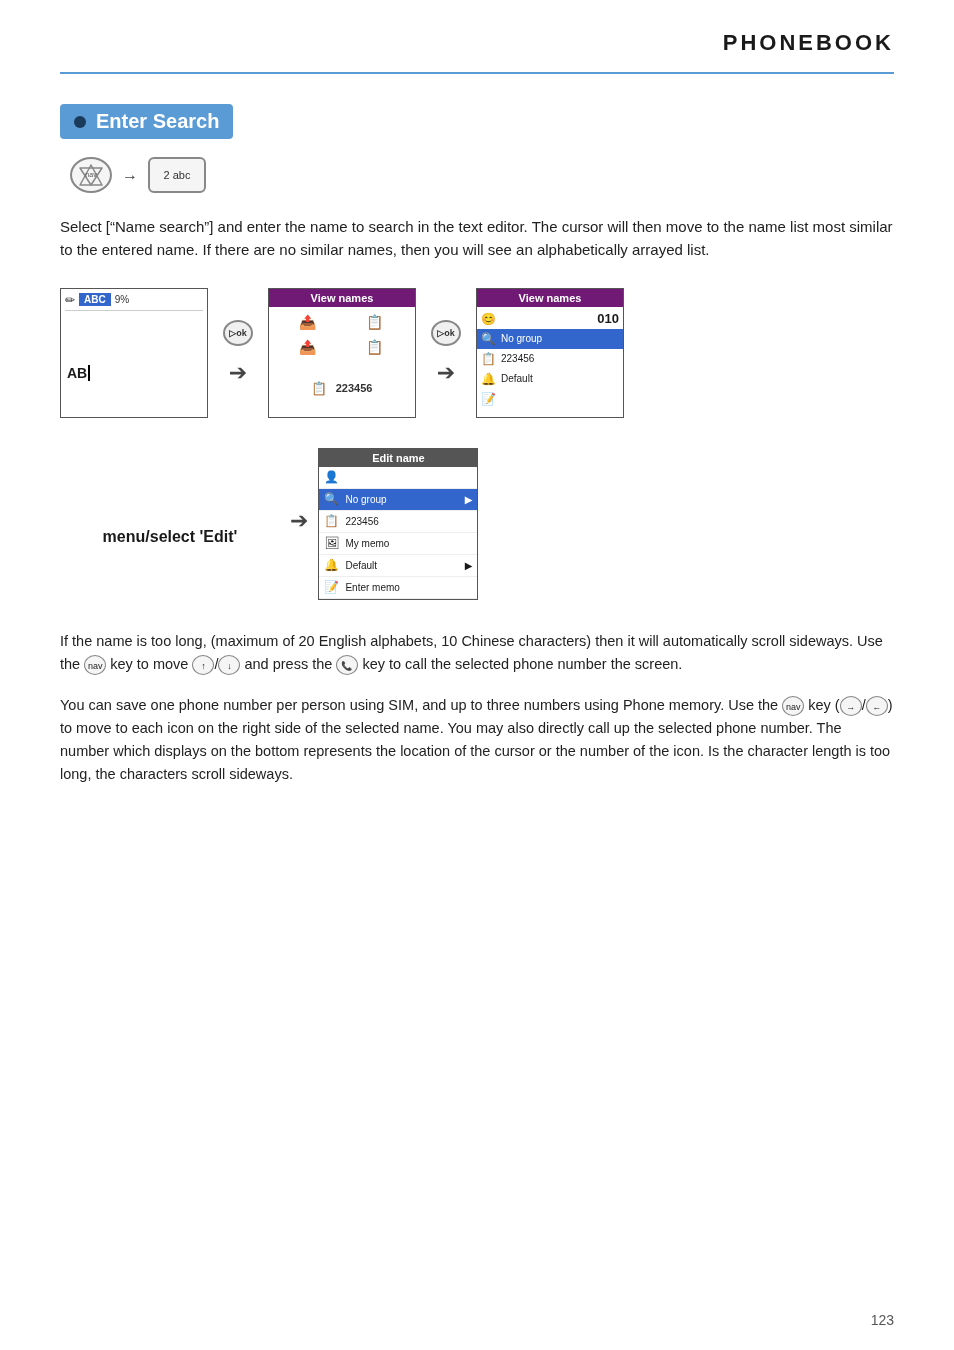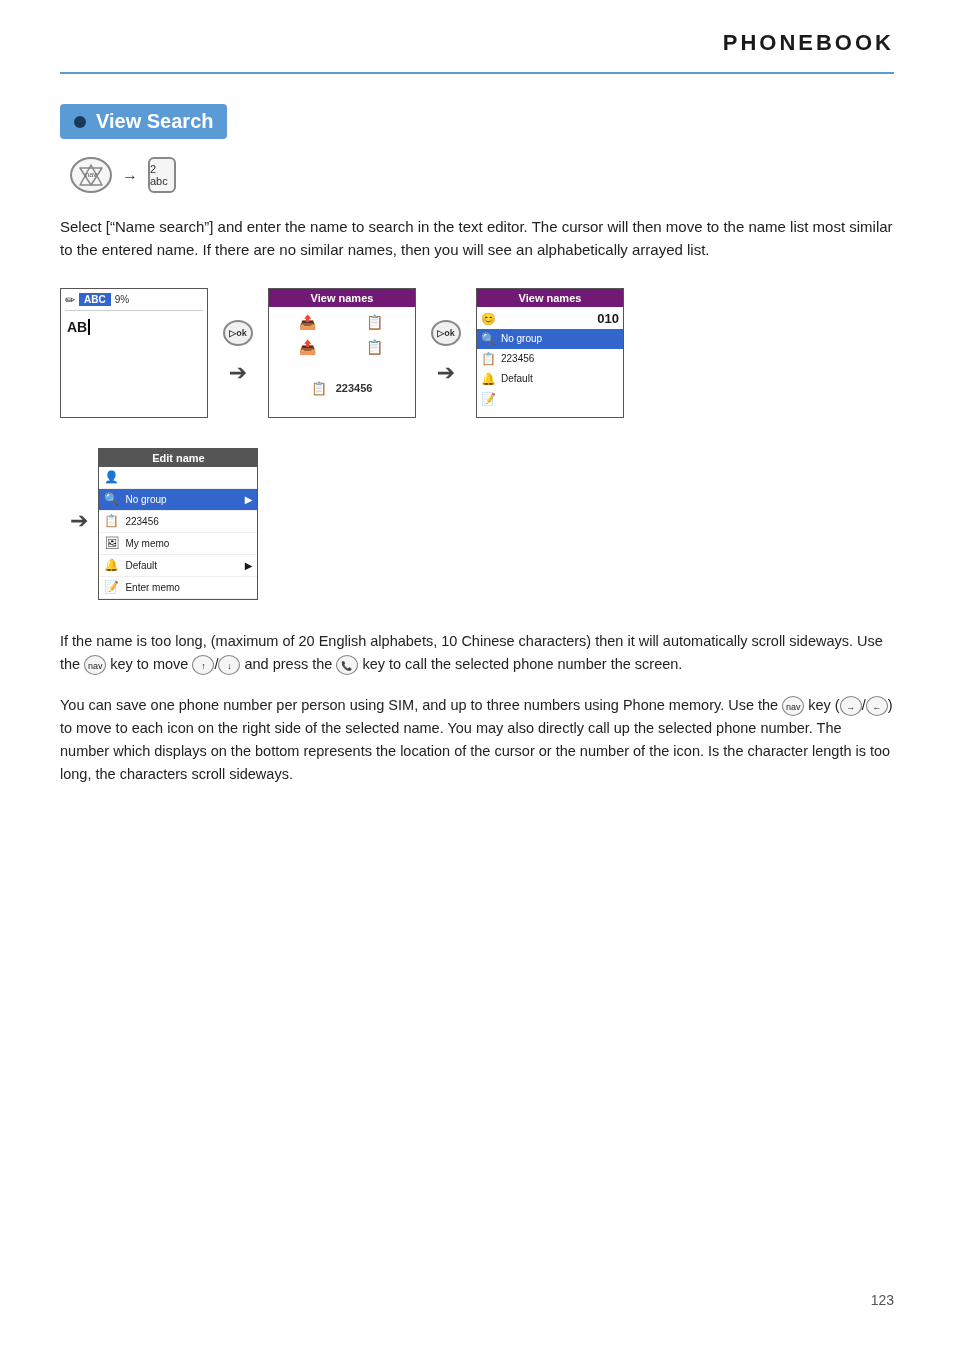--- a/index.html
+++ b/index.html
@@ -55,21 +55,21 @@
     .key-diagram {
       display: flex;
       align-items: center;
       gap: 10px;
       margin-bottom: 22px;
       margin-left: 10px;
     }
     .key-box {
       border: 2px solid #888;
       border-radius: 6px;
-      width: 28px;
+      width: 58px;
       height: 36px;
       display: flex;
       align-items: center;
       justify-content: center;
       font-size: 11px;
       color: #333;
       background: #f5f5f5;
     }
     .key-nav {
       width: 42px;
@@ -132,21 +132,21 @@
     .mode-abc {
       background: #3366cc;
       color: white;
       padding: 1px 5px;
       font-size: 10px;
       font-weight: bold;
     }
     .mode-percent { font-size: 10px; color: #333; }
     .screen1-content {
       display: flex;
-      align-items: flex-start;
+      align-items: flex-end;
       padding: 4px 2px;
       min-height: 70px;
     }
     .cursor-text {
       font-size: 14px;
       font-weight: bold;
       border-right: 2px solid #000;
       padding-right: 1px;
     }
 
@@ -315,21 +315,21 @@
       text-align: center;
       font-size: 9px;
       line-height: 20px;
       vertical-align: middle;
       background: #f5f5f5;
     }
 
     
     .page-number {
       position: absolute;
-      bottom: 42px;
+      bottom: 22px;
       right: 60px;
       font-size: 14px;
       color: #555;
     }
 
     
     .num-badge {
       display: inline-block;
       font-size: 11px;
       font-weight: bold;
@@ -343,21 +343,21 @@
 
 
 
 <div class="page-header">
   <span class="page-title">PHONEBOOK</span>
 </div>
 
 
 <div class="section-heading">
   <div class="dot"></div>
-  <span class="heading-text">View Search</span>
+  <span class="heading-text">Enter Search</span>
 </div>
 
 
 <div class="key-diagram">
   <div class="key-nav">
     <svg width="28" height="26" viewBox="0 0 28 26">
       <polygon points="14,3 25,23 3,23" fill="none" stroke="#888" stroke-width="1.5" stroke-linejoin="round"></polygon>
       <polygon points="14,23 25,6 3,6" fill="none" stroke="#888" stroke-width="1.5" stroke-linejoin="round" transform="translate(0,0)"></polygon>
       <text x="14" y="15" text-anchor="middle" font-size="7" fill="#555">nav</text>
     </svg>
@@ -450,20 +450,23 @@
         <span class="screen3-text"></span>
       </div>
     </div>
   </div>
 
 </div>
 
 
 <div class="lower-diagram">
 
+  <div class="lower-left-spacer">
+    <span class="menu-label">menu/select 'Edit'</span>
+  </div>
 
   <div class="lower-arrow">
     <span>➔</span>
   </div>
 
   <div class="screen-edit">
     <div class="edit-title-bar">Edit name</div>
 
     <div class="edit-row">
       <span class="edit-icon">👤</span>

